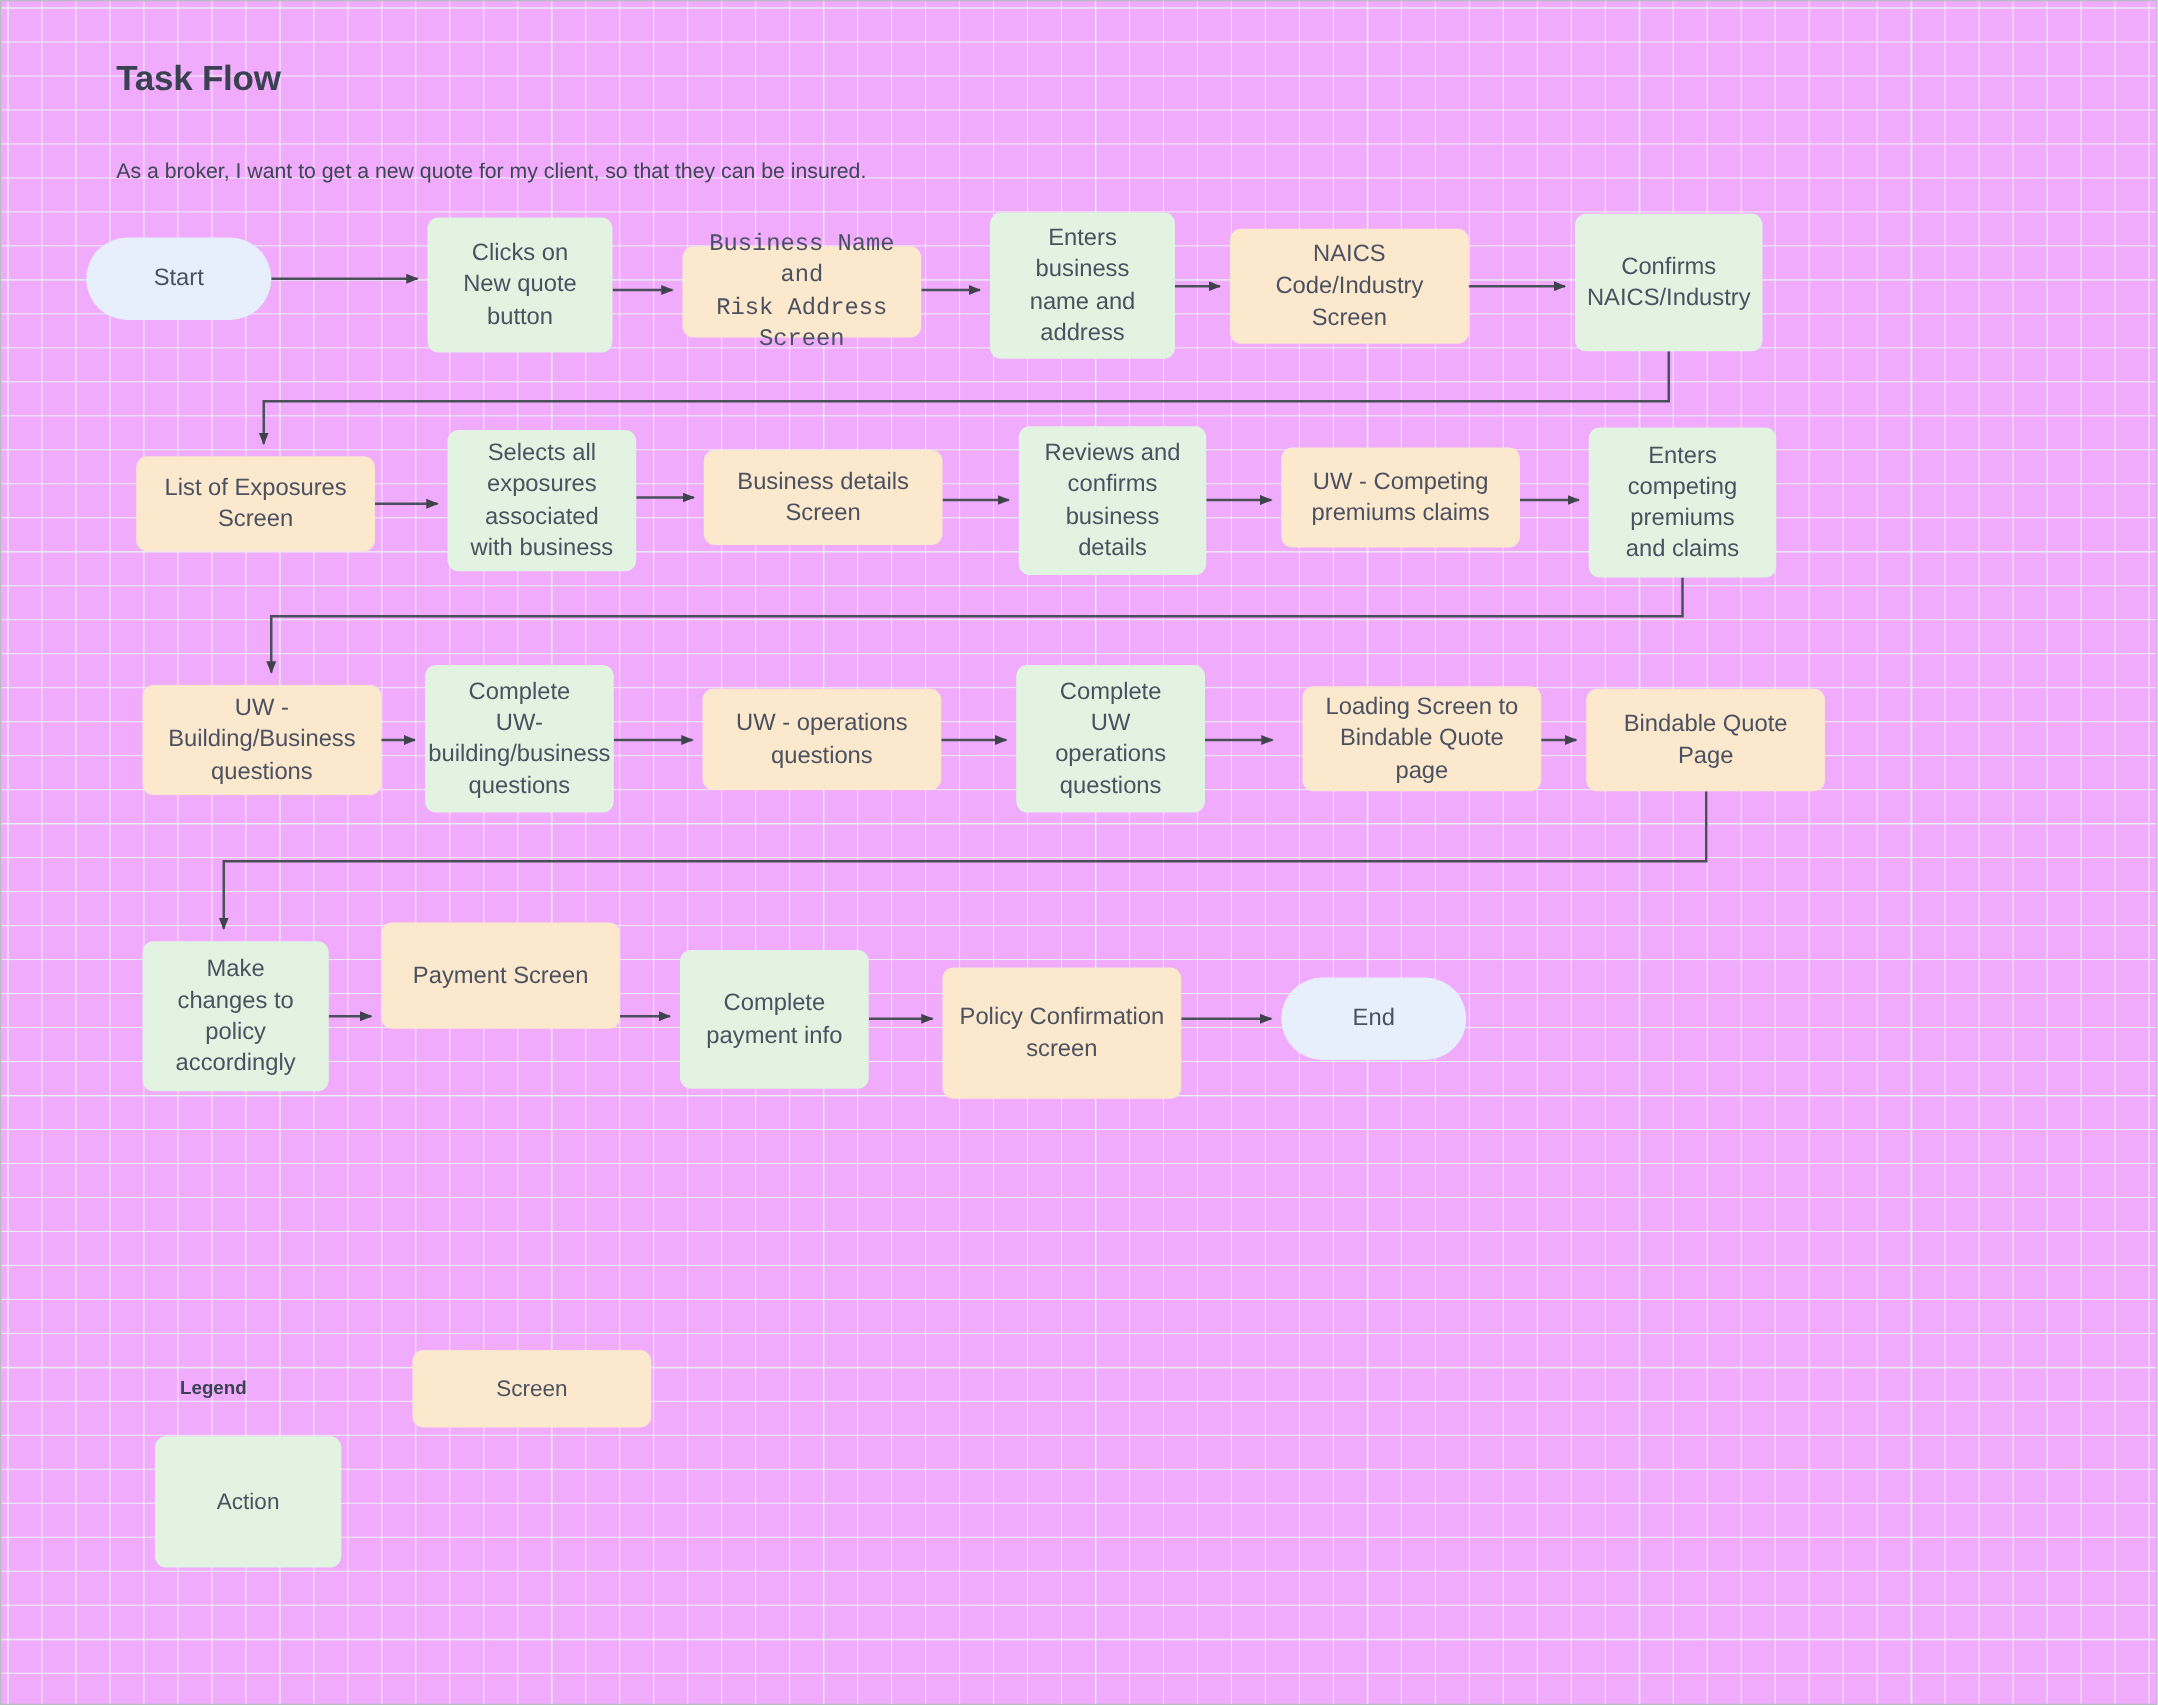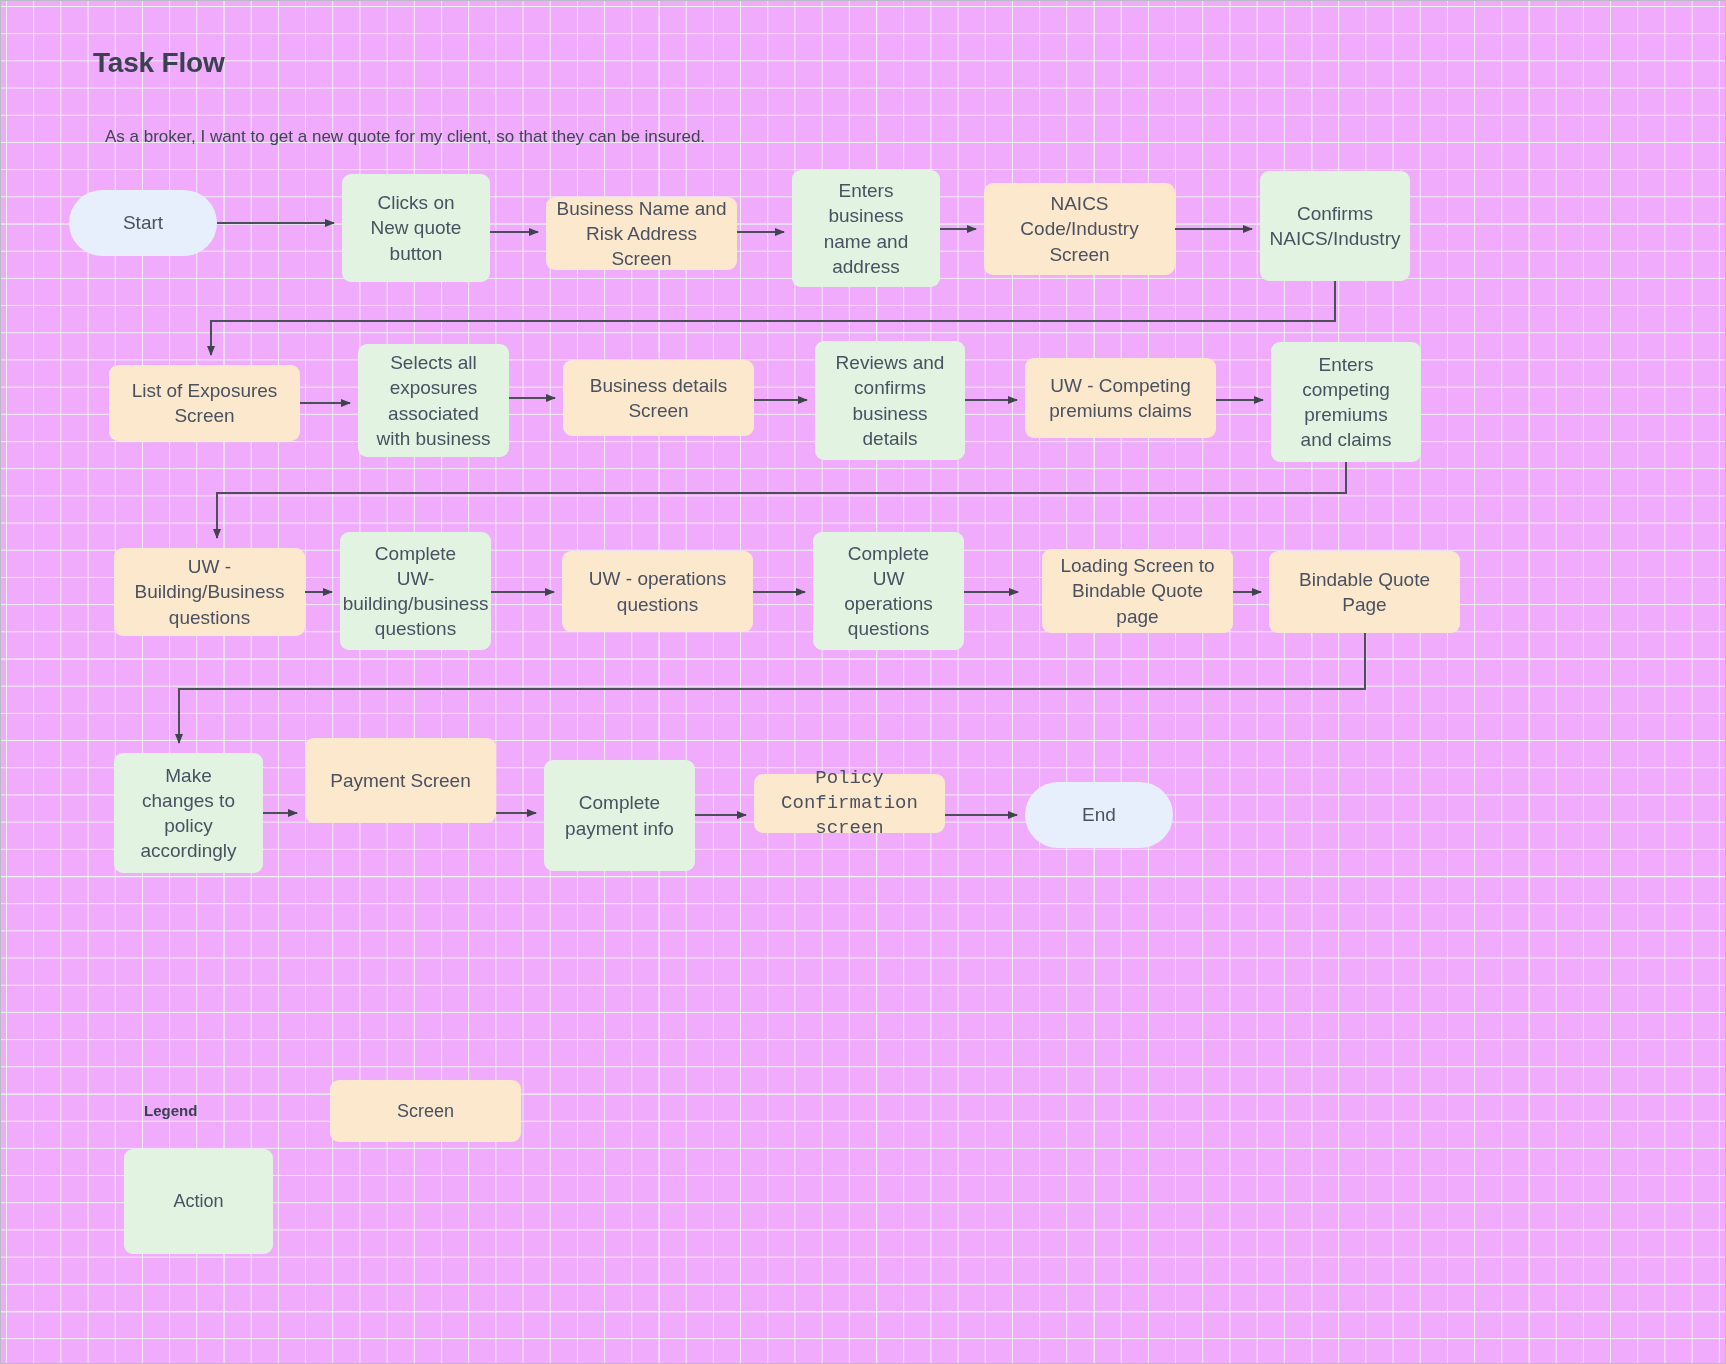--- a/index.html
+++ b/index.html
@@ -49,21 +49,20 @@
     font-weight: bold;
     color: #3a4150;
     letter-spacing: -0.2px;
   }
   .sub {
     position: absolute;
     left: 92px;
     top: 126px;
     font-size: 17px;
     color: #3f4653;
-    margin-left: 12px;
   }
   .legend-ttl {
     position: absolute;
     left: 143px;
     top: 1101px;
     font-size: 15px;
     font-weight: bold;
     color: #3a4150;
   }
   .node {
@@ -145,21 +144,21 @@
       <path d="M495,812 L535,812"></path>
       <path d="M694,814 L745,814"></path>
       <path d="M944,814 L1016,814"></path>
     </g>
   </svg>
 
   <div class="node terminal" style="left:68px;top:189px;width:148px;height:66px;">Start</div>
   <div class="node action" style="left:341px;top:173px;width:148px;height:108px;">Clicks on
 New quote
 button</div>
-  <div class="node screen" style="left:545px;top:196px;width:191px;height:73px;">Business Name and
+  <div class="node screen" style="left:545px;top:196px;width:191px;height:73px;font-family:Liberation Mono, monospace;">Business Name and
 Risk Address
 Screen</div>
   <div class="node action" style="left:791px;top:169px;width:148px;height:117px;">Enters
 business
 name and
 address</div>
   <div class="node screen" style="left:983px;top:182px;width:191px;height:92px;">NAICS
 Code/Industry
 Screen</div>
   <div class="node action" style="left:1259px;top:170px;width:150px;height:110px;">Confirms
@@ -203,21 +202,21 @@
   <div class="node screen" style="left:1268px;top:550px;width:191px;height:82px;">Bindable Quote
 Page</div>
 
   <div class="node action" style="left:113px;top:752px;width:149px;height:120px;">Make
 changes to
 policy
 accordingly</div>
   <div class="node screen" style="left:304px;top:737px;width:191px;height:85px;">Payment Screen</div>
   <div class="node action" style="left:543px;top:759px;width:151px;height:111px;">Complete
 payment info</div>
-  <div class="node screen" style="left:753px;top:773px;width:191px;height:59px;font-family:Liberation Mono, monospace;">Policy Confirmation
+  <div class="node screen" style="left:753px;top:773px;width:191px;height:105px;">Policy Confirmation
 screen</div>
   <div class="node terminal" style="left:1024px;top:781px;width:148px;height:66px;">End</div>
 
   <div class="legend-ttl">Legend</div>
   <div class="legend-box action" style="left:123px;top:1148px;width:149px;height:105px;">Action</div>
   <div class="legend-box screen" style="left:329px;top:1079px;width:191px;height:62px;top:1079px;">Screen</div>
 
 </div>
 
 </body></html>

